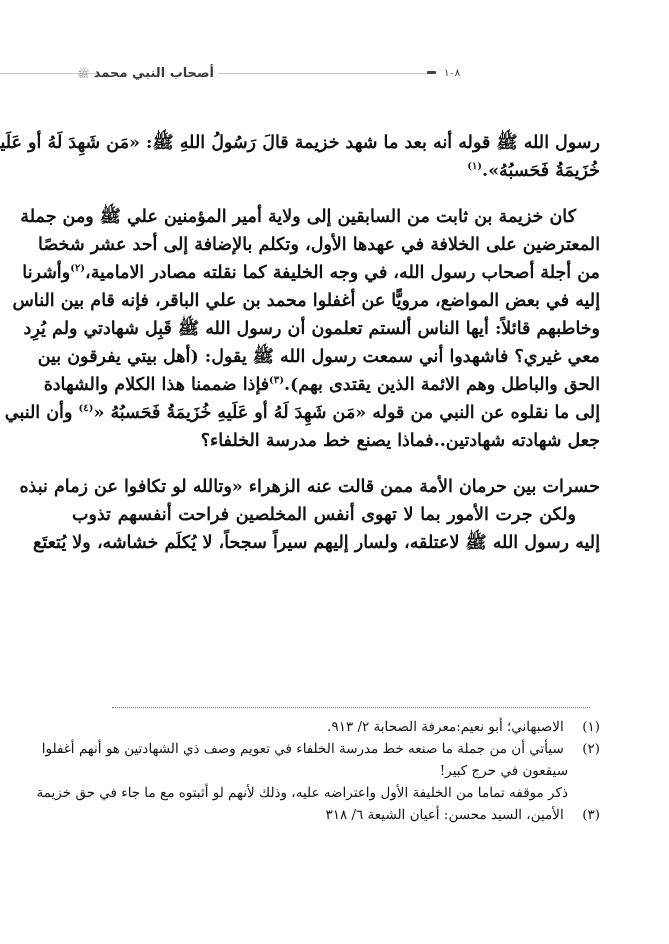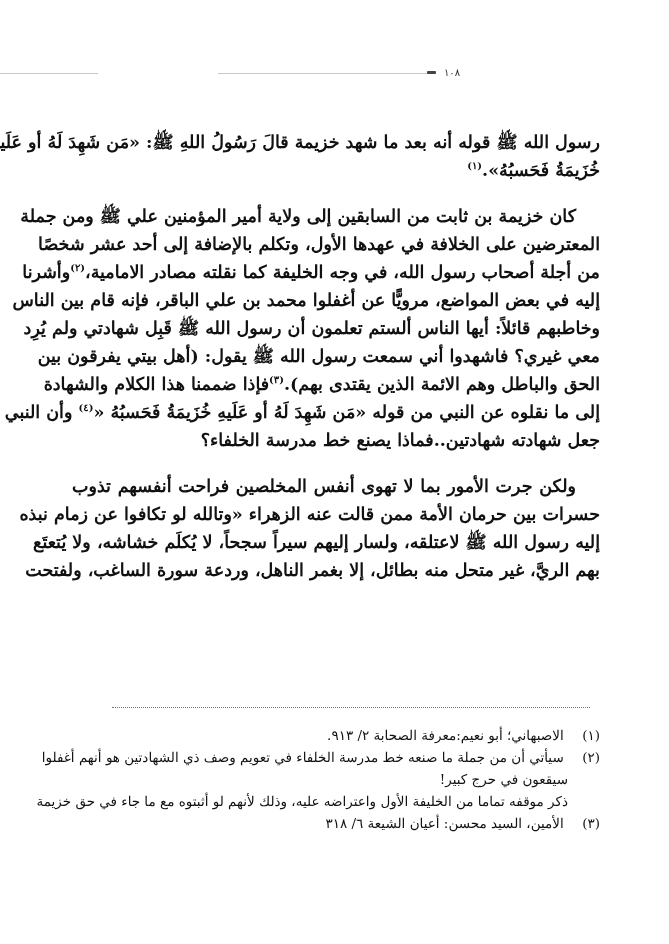--- a/index.html
+++ b/index.html
@@ -115,40 +115,40 @@
   }
   .footnotes {
     position: absolute;
     left: 60px;
     top: 715px;
     width: 540px;
     direction: rtl;
     font-size: 13.5px;
     line-height: 22px;
     color: #111;
-    margin-top: 9px;
   }
   .footnote {
     display: block;
     white-space: nowrap;
   }
   .footnote .fn-num {
     display: inline-block;
     width: 32px;
     text-align: right;
   }
   .footnote.cont {
     padding-right: 32px;
   }
 </style>
 </head>
 <body>
 
 <div class="header">
   <div class="rule-left"></div>
+  <div class="title"><span>أصحاب النبي محمد</span> <span class="honorific">ﷺ</span></div>
   <div class="rule-mid"></div>
   <div class="dash"></div>
   <div class="page-num">١٠٨</div>
 </div>
 
 <div class="body-text">
   <div class="para">
     <span class="line">رسول الله ﷺ قوله أنه بعد ما شهد خزيمة قالَ رَسُولُ اللهِ ﷺ: «مَن شَهِدَ لَهُ أو عَلَيهِ</span>
     <span class="line last"><span>خُزَيمَةُ فَحَسبُهُ».</span><sup>(١)</sup></span>
   </div>
@@ -159,24 +159,23 @@
     <span class="line"><span>من أجلة أصحاب رسول الله، في وجه الخليفة كما نقلته مصادر الامامية،</span><sup>(٢)</sup><span>وأشرنا</span></span>
     <span class="line">إليه في بعض المواضع، مرويًّا عن أغفلوا محمد بن علي الباقر، فإنه قام بين الناس</span>
     <span class="line">وخاطبهم قائلاً: أيها الناس ألستم تعلمون أن رسول الله ﷺ قَبِل شهادتي ولم يُرِد</span>
     <span class="line">معي غيري؟ فاشهدوا أني سمعت رسول الله ﷺ يقول: (أهل بيتي يفرقون بين</span>
     <span class="line"><span>الحق والباطل وهم الائمة الذين يقتدى بهم).</span><sup>(٣)</sup><span>فإذا ضممنا هذا الكلام والشهادة</span></span>
     <span class="line"><span>إلى ما نقلوه عن النبي من قوله «مَن شَهِدَ لَهُ أو عَلَيهِ خُزَيمَةُ فَحَسبُهُ «</span><sup>(٤)</sup> <span>وأن النبي</span></span>
     <span class="line last">جعل شهادته شهادتين..فماذا يصنع خط مدرسة الخلفاء؟</span>
   </div>
 
   <div class="para">
+    <span class="line">حسرات بين حرمان الأمة ممن قالت عنه الزهراء «وتالله لو تكافوا عن زمام نبذه</span>
     <span class="line" style="padding-right:24px;box-sizing:border-box;">ولكن جرت الأمور بما لا تهوى أنفس المخلصين فراحت أنفسهم تذوب</span>
-    <span class="line">حسرات بين حرمان الأمة ممن قالت عنه الزهراء «وتالله لو تكافوا عن زمام نبذه</span>
     <span class="line">إليه رسول الله ﷺ لاعتلقه، ولسار إليهم سيراً سجحاً، لا يُكلَم خشاشه، ولا يُتعتَع</span>
-    <span class="line">بهم الريَّ، غير متحل منه بطائل، إلا بغمر الناهل، وردعة سورة الساغب، ولفتحت</span>
   </div>
 </div>
 
 <div class="separator"></div>
 
 <div class="footnotes">
   <span class="footnote"><span class="fn-num">(١)</span> <span>الاصبهاني؛ أبو نعيم:معرفة الصحابة ٢/ ٩١٣.</span></span>
   <span class="footnote"><span class="fn-num">(٢)</span> <span>سيأتي أن من جملة ما صنعه خط مدرسة الخلفاء في تعويم وصف ذي الشهادتين هو أنهم أغفلوا</span></span>
   <span class="footnote cont">سيقعون في حرج كبير!</span>
   <span class="footnote cont">ذكر موقفه تماما من الخليفة الأول واعتراضه عليه، وذلك لأنهم لو أثبتوه مع ما جاء في حق خزيمة</span>

